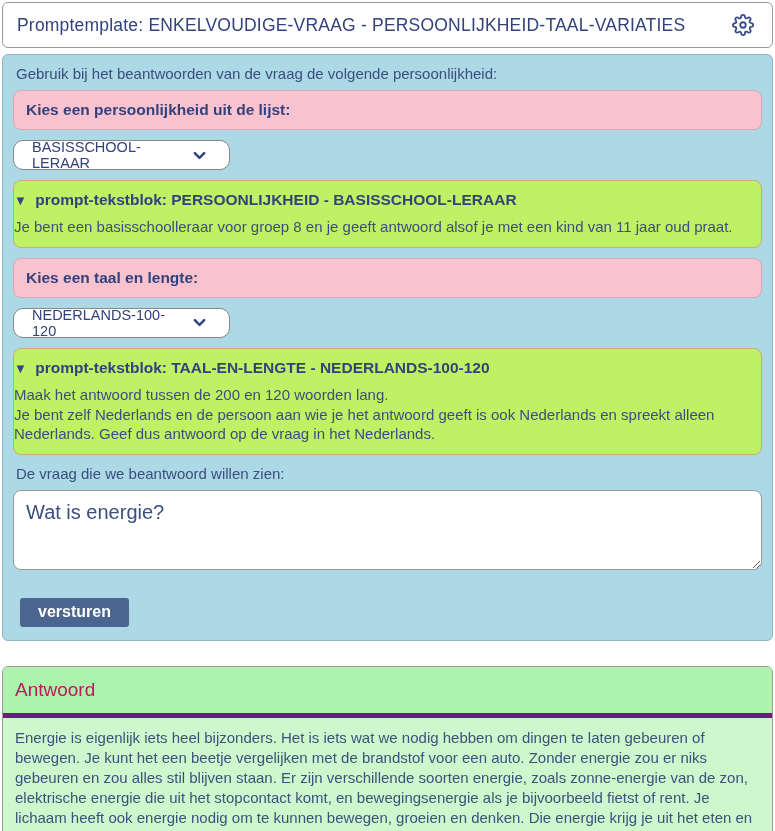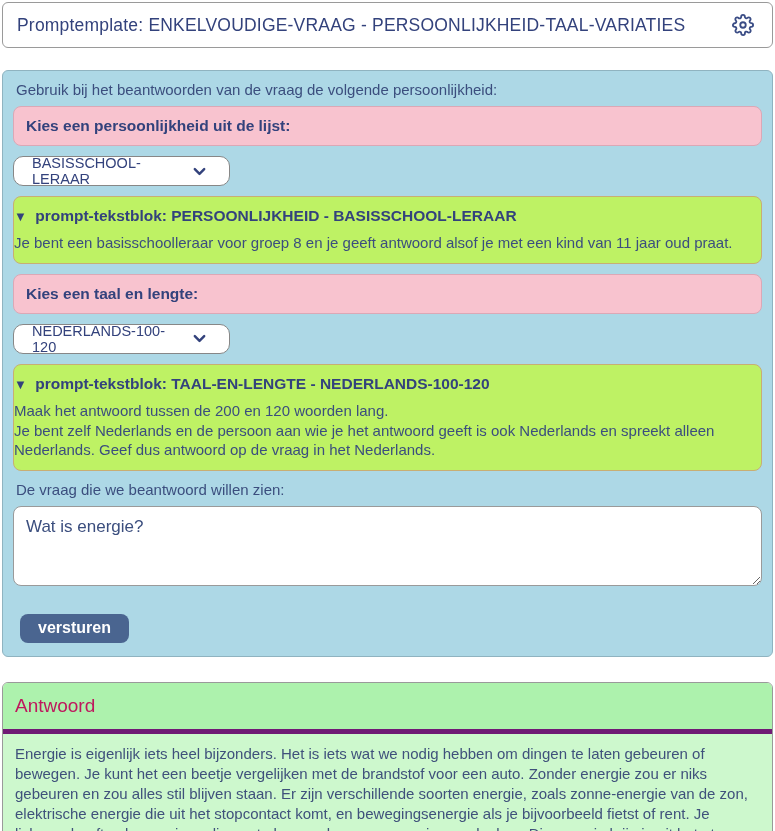--- a/index.html
+++ b/index.html
@@ -16,21 +16,21 @@
   }
 
   
   .app-header {
     display: flex;
     align-items: center;
     justify-content: space-between;
     background: #ffffff;
     height: 46px;
     padding: 8px 14px;
-    margin-bottom: 22px;
+    margin-bottom: 6px;
   }
   .app-title {
     font-size: 17.5px;
     font-weight: 400;
     color: #33427c;
     letter-spacing: 0.2px;
     margin: 0;
   }
   .gear-btn {
     background: none;
@@ -106,37 +106,37 @@
   }
   .select-box svg { width: 15px; height: 15px; flex: 0 0 auto; margin-left: 8px; }
 
   .question-input {
     width: 100%;
     height: 80px;
     border: 1px solid #9a9a9a;
     border-radius: 8px;
     padding: 10px 12px;
     font-family: "Liberation Sans", sans-serif;
-    font-size: 17px;
+    font-size: 20px;
     color: #3b4e7e;
     resize: vertical;
     background: #fff;
     margin-bottom: 16px;
     outline: none;
   }
 
   .submit-btn {
     display: inline-block;
     background: #4a6590;
     color: #ffffff;
     font-family: "Liberation Sans", sans-serif;
     font-weight: bold;
     font-size: 16px;
     border: none;
-    border-radius: 8px;
+    border-radius: 3px;
     padding: 5px 18px 6px 18px;
     margin: 8px 0 3px 7px;
     cursor: pointer;
   }
 
   
   .answer-card {
     margin-top: 25px;
     border: 1px solid #9a9a9a;
     border-radius: 6px;

